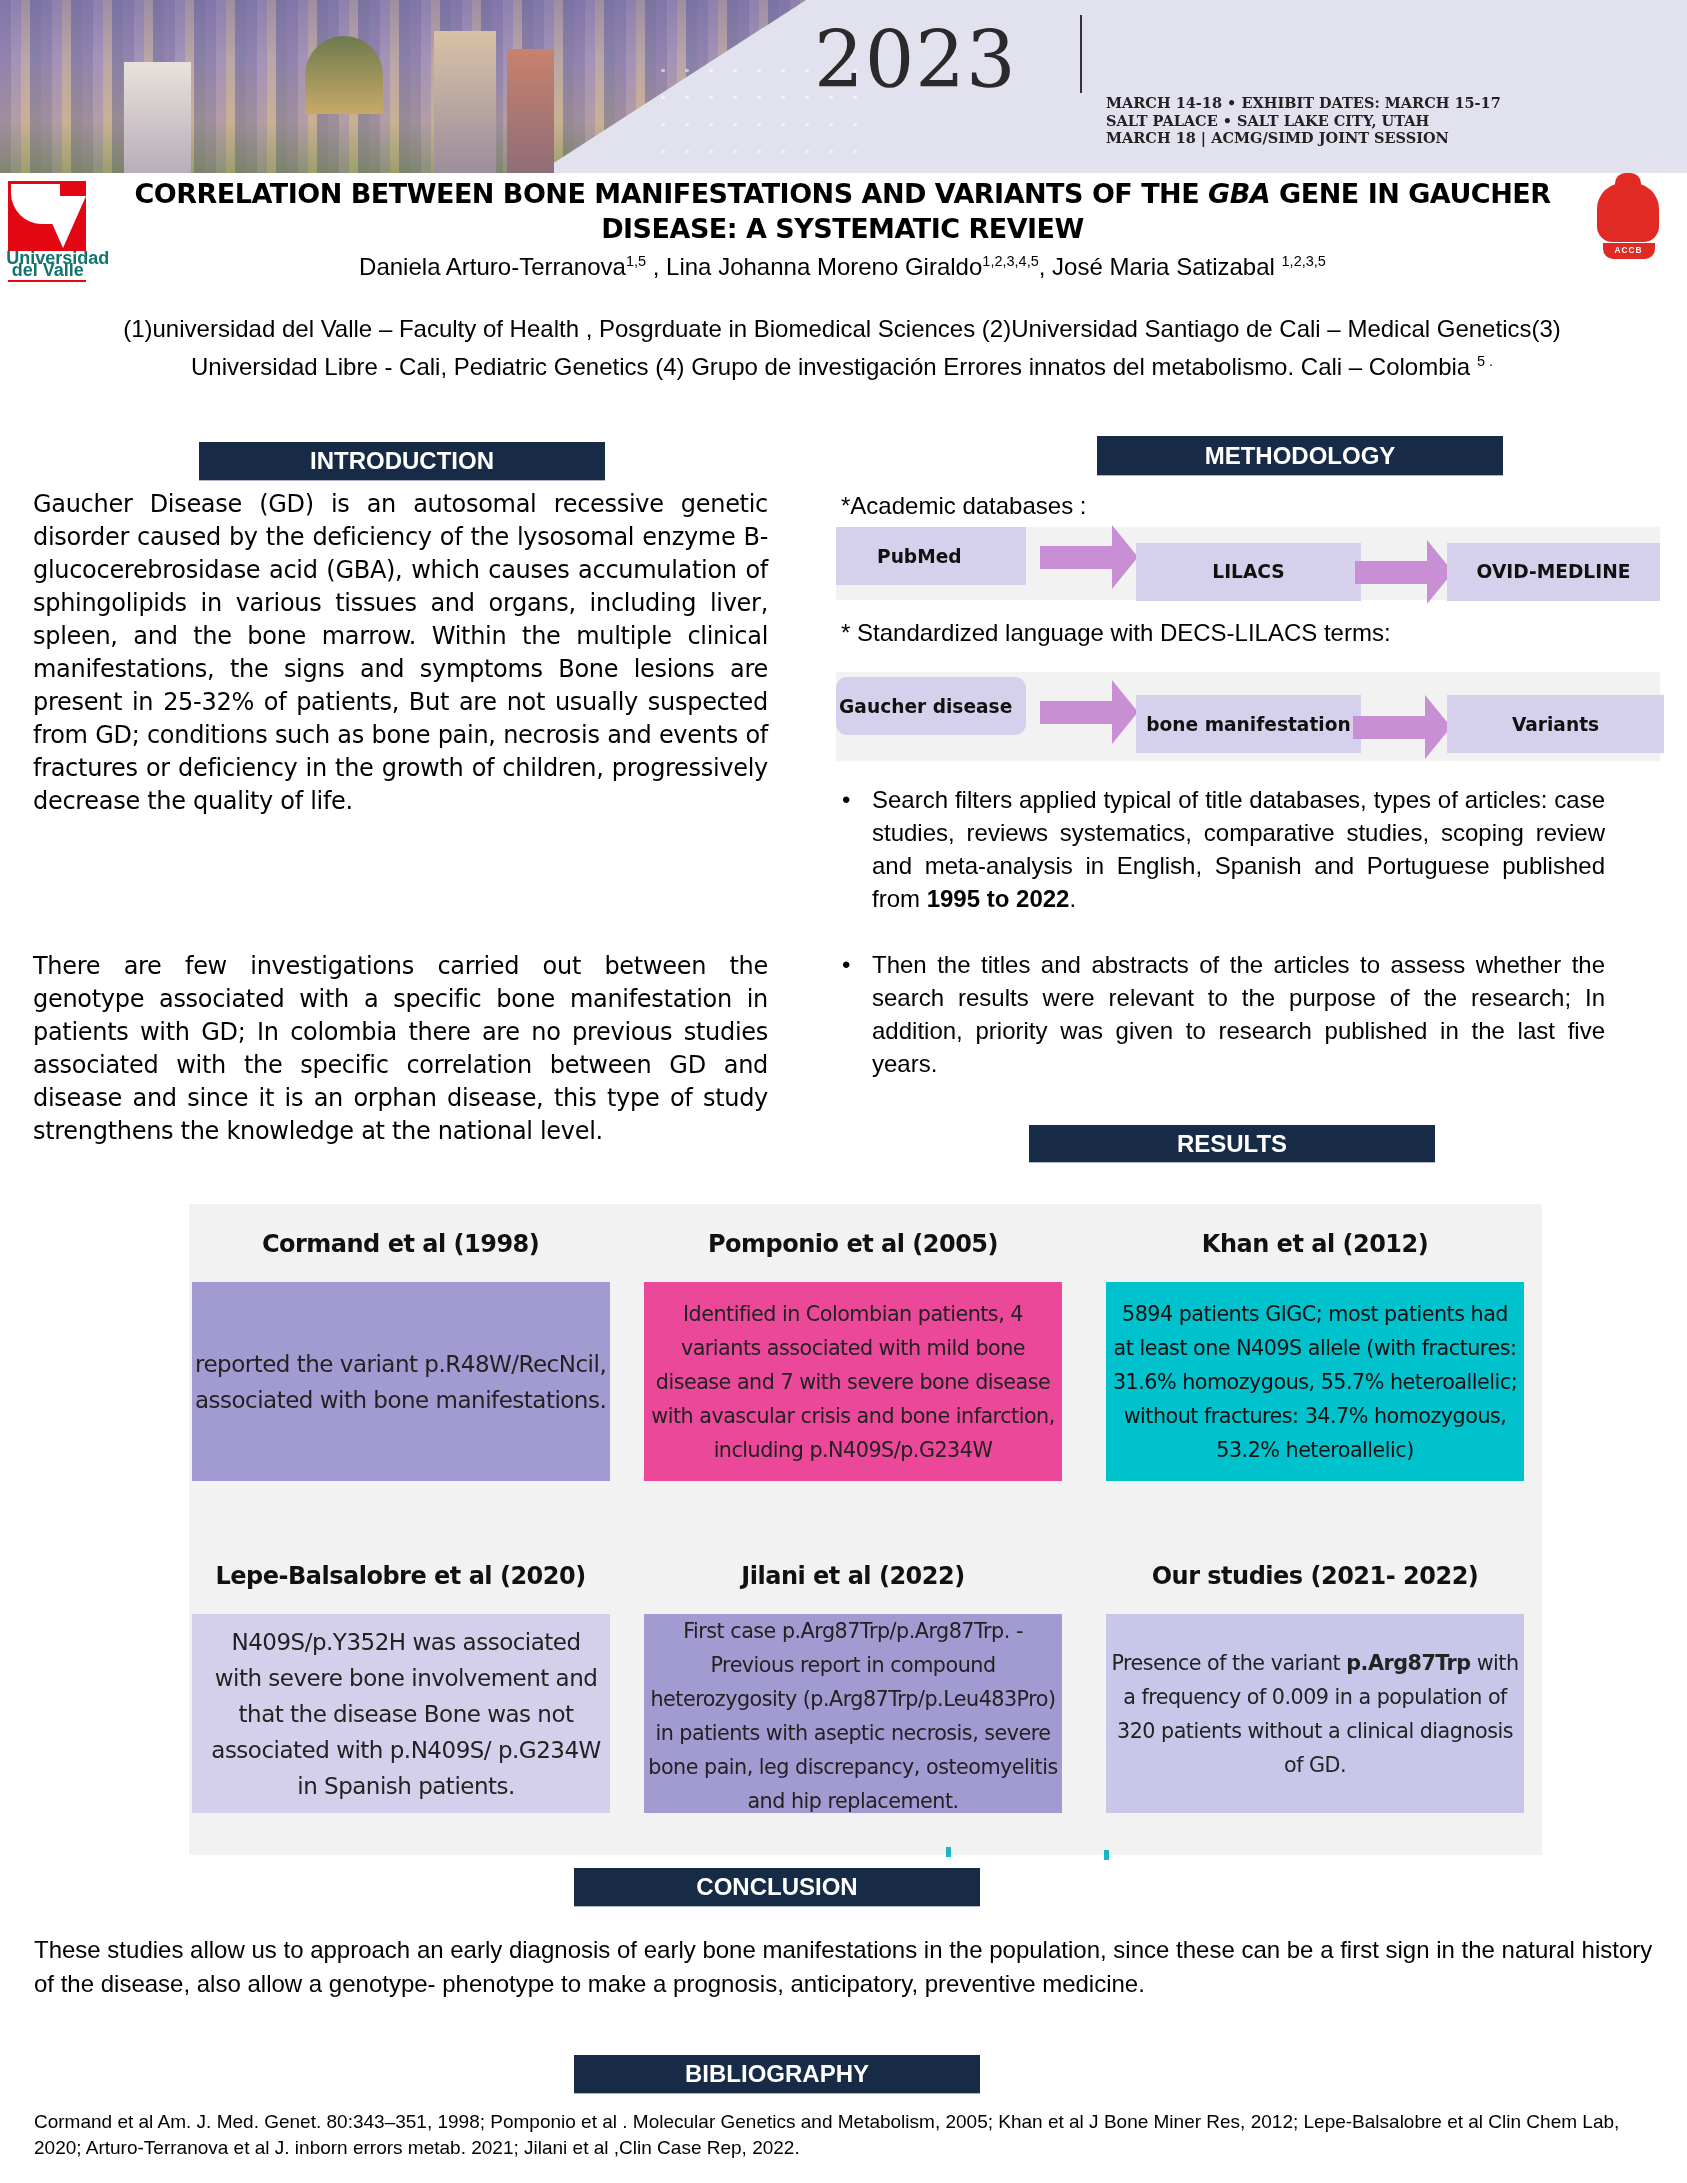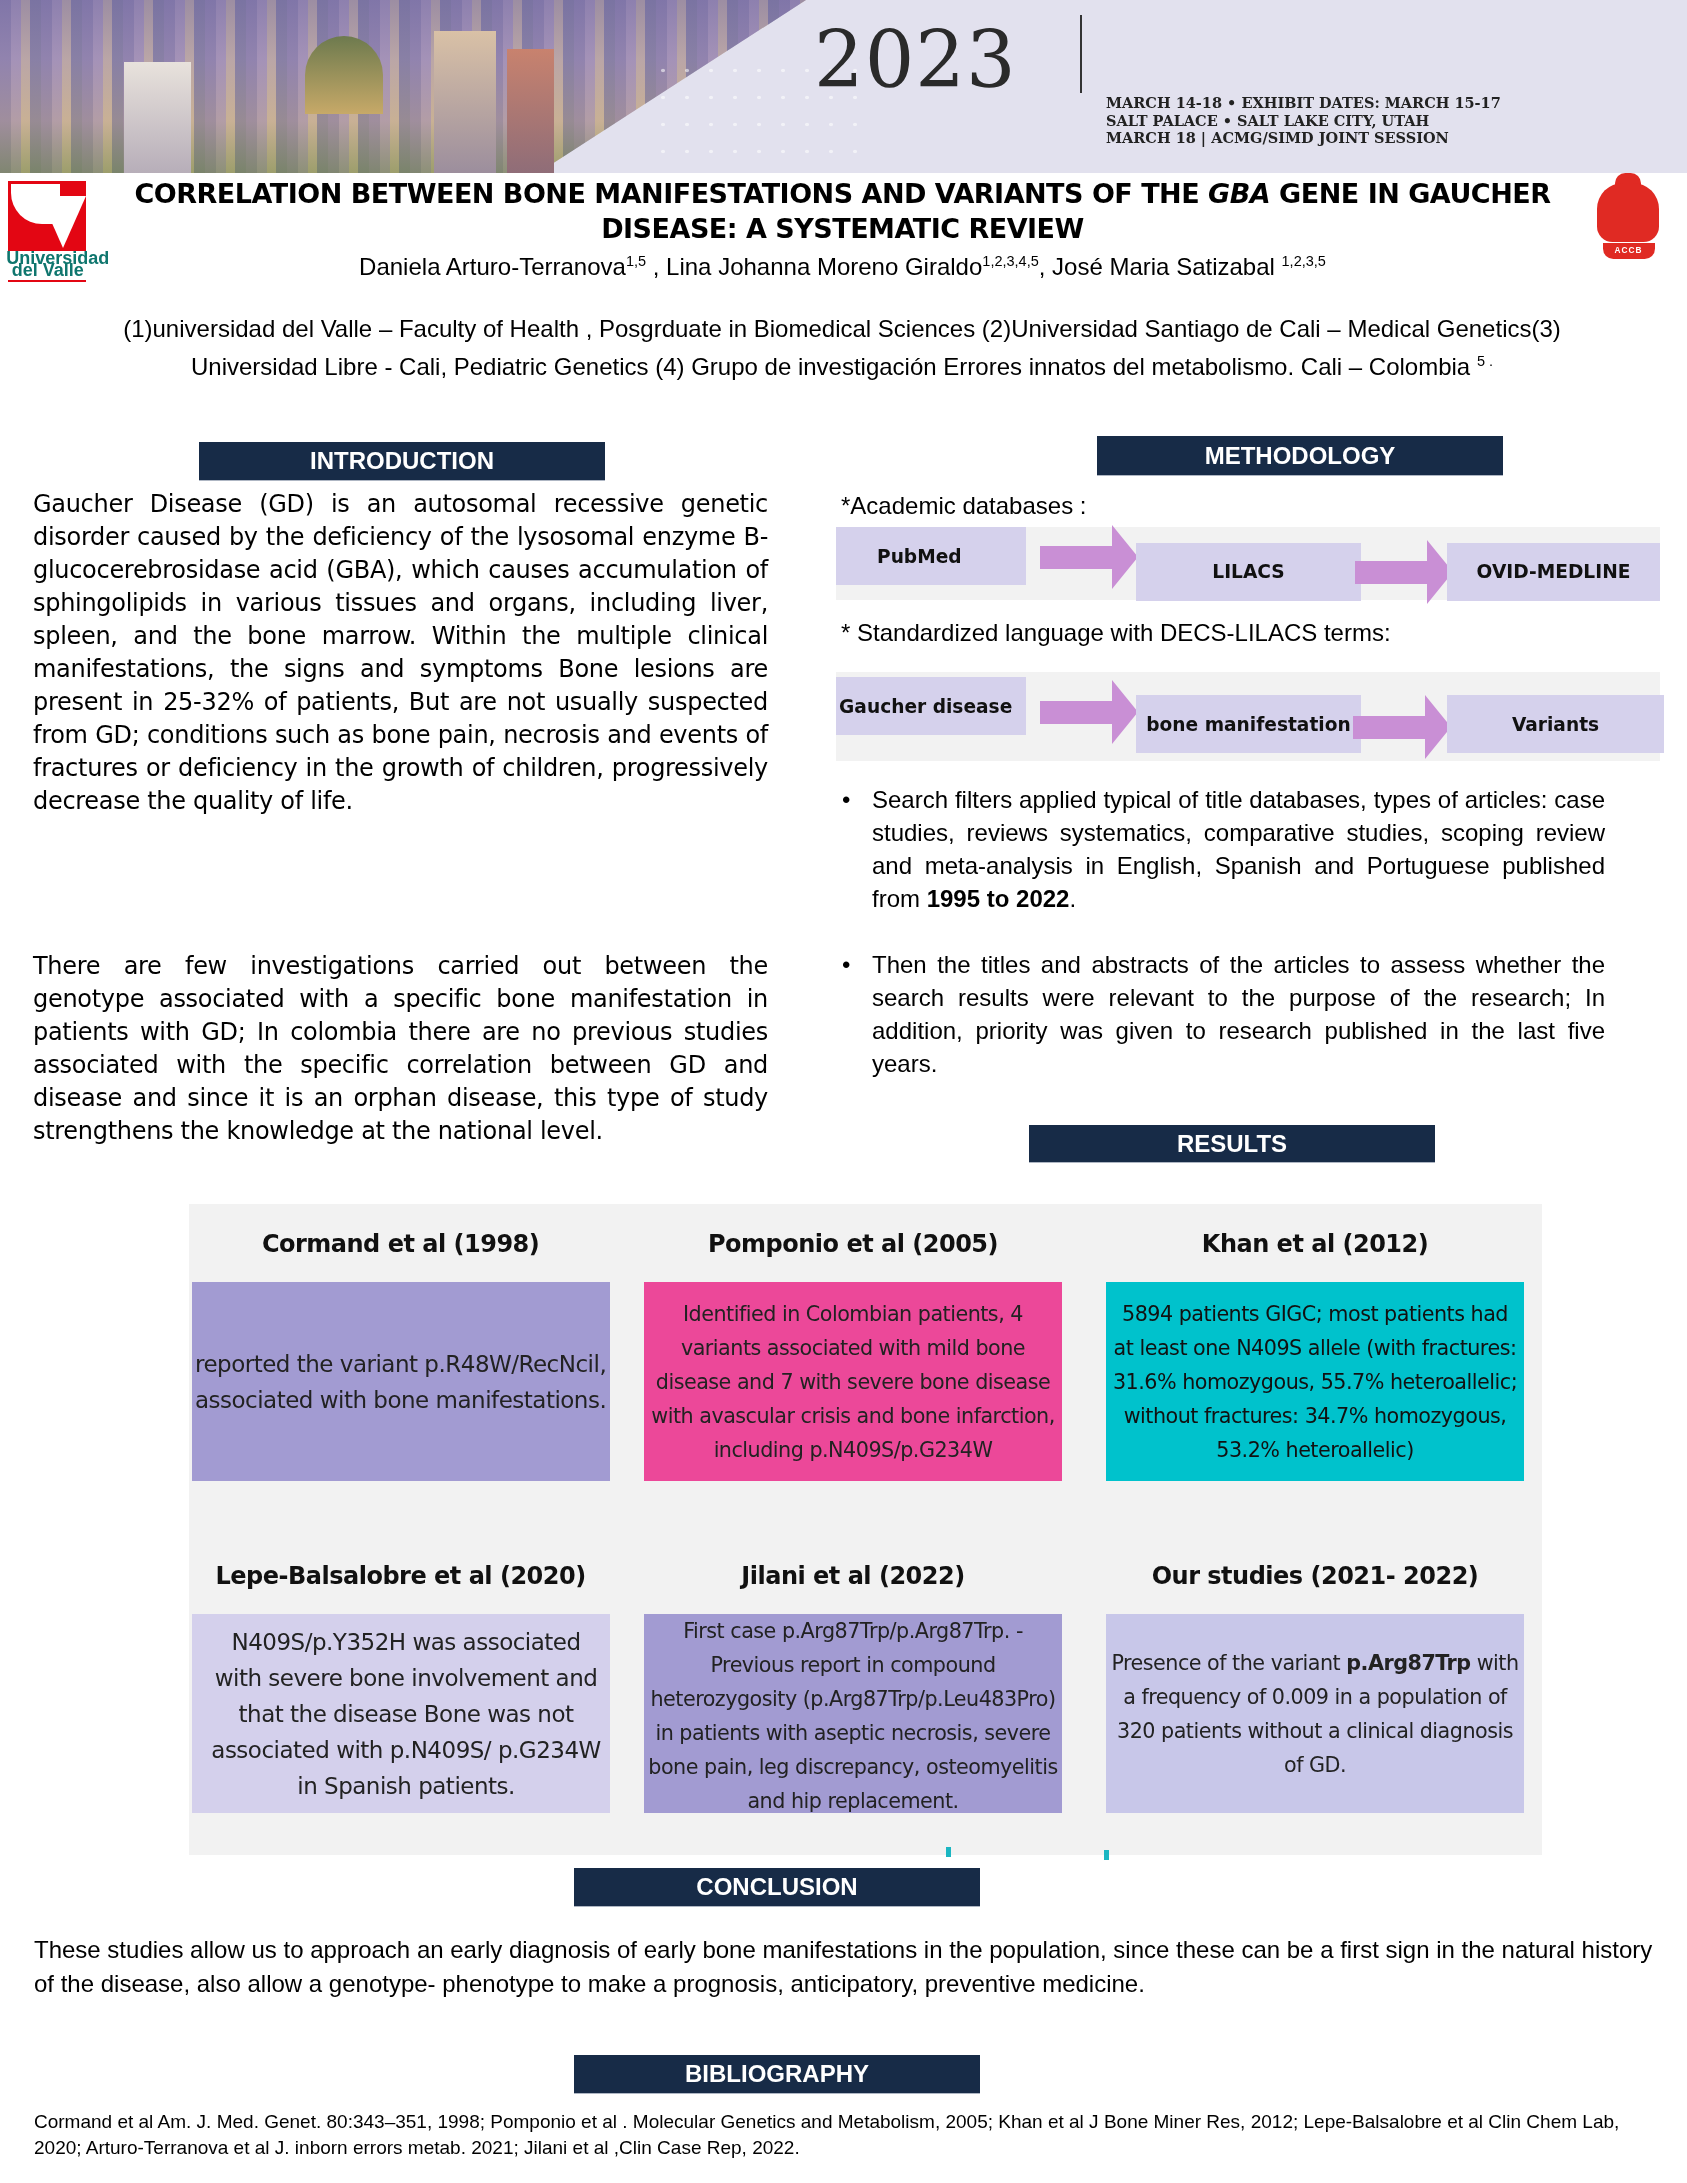--- a/index.html
+++ b/index.html
@@ -63,21 +63,21 @@
   .m-label { position: absolute; left: 841px; font-size: 24px; line-height: 29px; }
   .m-label1 { top: 460px; margin-top: 31px; }
   .m-label2 { top: 618px; }
   .flow { position: absolute; left: 836px; width: 824px; background: #f2f2f2; }
   .flow1 { top: 527px; height: 73px; }
   .flow2 { top: 672px; height: 89px; }
   .fbox { position: absolute; background: #d5d1ec; font-family: "DejaVu Sans", sans-serif; font-weight: bold; font-size: 18.6px; color: #111; display: flex; align-items: center; justify-content: center; }
   .flow1 .b1 { left: 0; top: 0; width: 190px; height: 58px; justify-content: flex-start; padding-left: 41px; }
   .flow1 .b2 { left: 300px; top: 15.5px; width: 225px; height: 58px; }
   .flow1 .b3 { left: 611px; top: 15.5px; width: 213px; height: 58px; }
-  .flow2 .b1 { left: 0; top: 5.2px; width: 190px; height: 58px; justify-content: flex-start; padding-left: 3.1px; }
+  .flow2 .b1 { left: 0; top: 5.2px; width: 190px; height: 58px; justify-content: flex-start; padding-left: 3.1px; border-radius: 11px; }
   .flow2 .b2 { left: 300px; top: 23px; width: 225px; height: 58px; }
   .flow2 .b3 { left: 611px; top: 23px; width: 217px; height: 58px; }
   .arrow { position: absolute; height: 0; }
   .arrow .shaft { position: absolute; left: 0; top: -11.4px; height: 23px; background: #c98fd5; }
   .arrow .head { position: absolute; top: -32px; width: 0; height: 0; border-top: 32px solid transparent; border-bottom: 32px solid transparent; border-left: 26px solid #c98fd5; }
   .flow1 .a1 { left: 204px; top: 30px; } .flow1 .a1 .shaft { width: 72px; } .flow1 .a1 .head { left: 72px; }
   .flow1 .a2 { left: 519px; top: 45px; } .flow1 .a2 .shaft { width: 72px; } .flow1 .a2 .head { left: 72px; }
   .flow2 .a1 { left: 204px; top: 40px; } .flow2 .a1 .shaft { width: 72px; } .flow2 .a1 .head { left: 72px; }
   .flow2 .a2 { left: 517px; top: 55px; } .flow2 .a2 .shaft { width: 72px; } .flow2 .a2 .head { left: 72px; }
 

